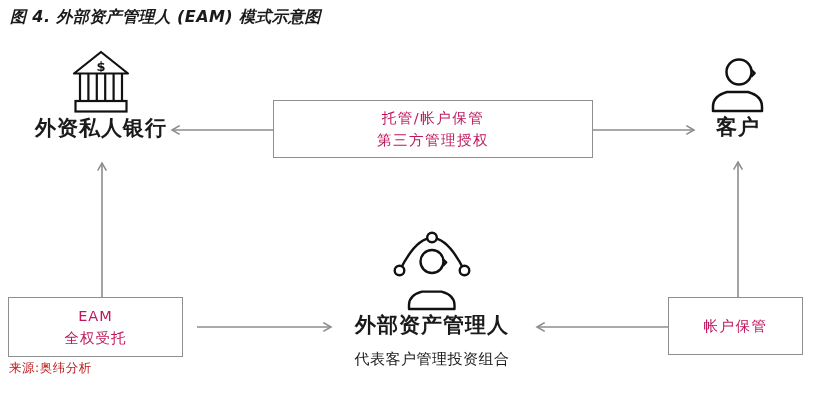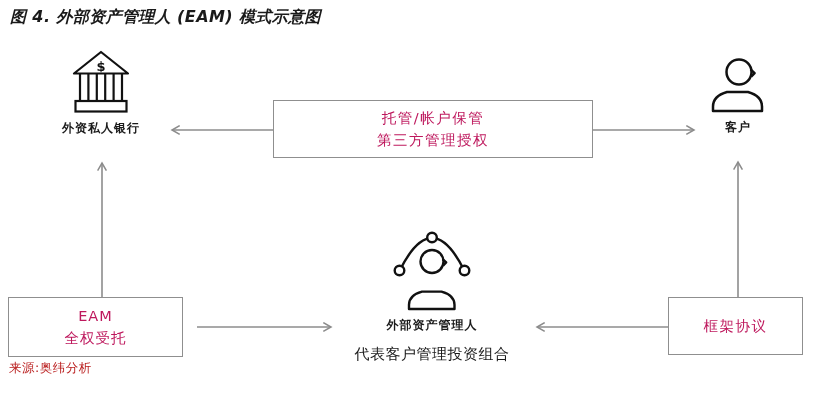--- a/index.html
+++ b/index.html
@@ -22,21 +22,21 @@
   }
   .box-custody   { left: 273px; top: 100px; width: 320px; height: 58px; }
   .box-agreement { left: 8px;   top: 297px; width: 175px; height: 60px; letter-spacing: 1px; }
   .box-mandate   { left: 668px; top: 297px; width: 135px; height: 58px; }
   .node { position: absolute; display: flex; flex-direction: column; align-items: center; }
   .node-bank   { left: 21px;  top: 50px;  width: 160px; }
   .node-client { left: 678px; top: 56px;  width: 120px; }
   .node-eam    { left: 312px; top: 229px; width: 240px; }
   .icon-svg { display: block; }
   .node-label {
-    margin-top: 6px; font-size: 12px; font-weight: 700;
+    font-size: 21px; font-weight: 700;
     color: #1a1a1a; letter-spacing: 1px; text-align: center; white-space: nowrap;
   }
   .node-sublabel {
     margin-top: 11px; font-size: 15px; font-weight: 400;
     color: #1a1a1a; letter-spacing: 0.5px; text-align: center; white-space: nowrap;
   }
   .source {
     position: absolute; left: 9px; top: 360px;
     font-size: 12.5px; color: #b91c1c; letter-spacing: 0.5px;
   }
@@ -112,18 +112,18 @@
     <div class="node-label">外部资产管理人</div>
     <div class="node-sublabel">代表客户管理投资组合</div>
   </div>
 
   <div class="gbox box-agreement">
     <div>EAM</div>
     <div>全权受托</div>
   </div>
 
   <div class="gbox box-mandate">
-    <div>框架协议</div>
+    <div>帐户保管</div>
   </div>
 
   <div class="source">来源:奥纬分析</div>
 
 </div>
 
 </body></html>

